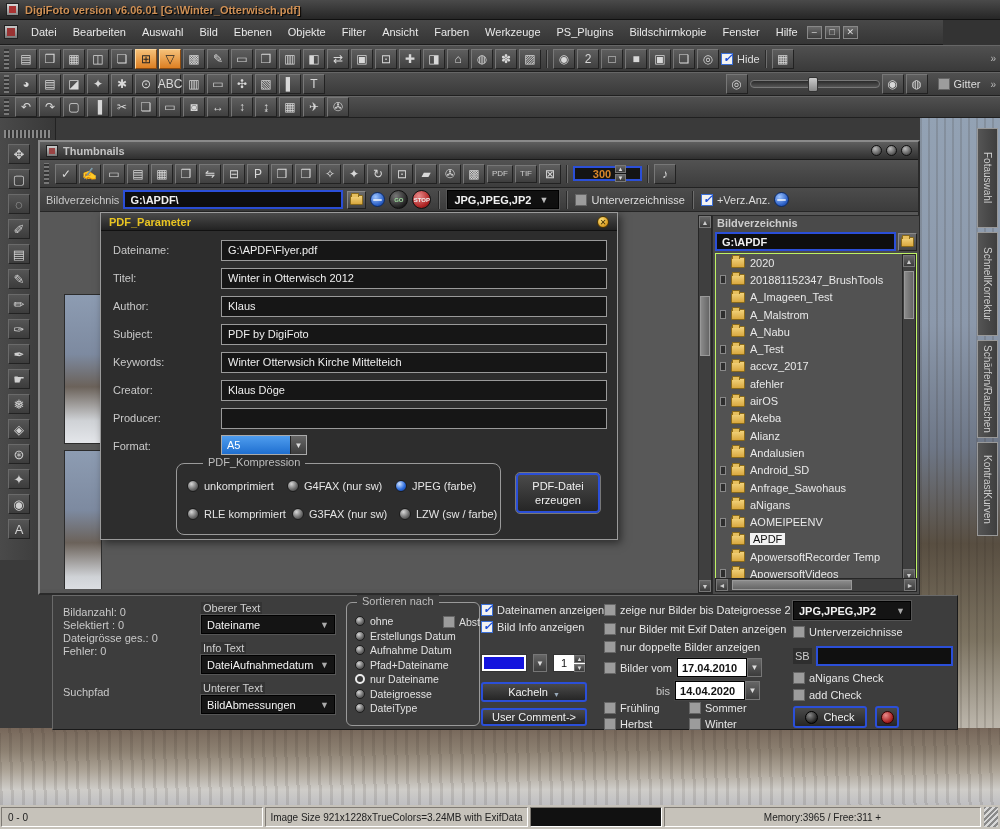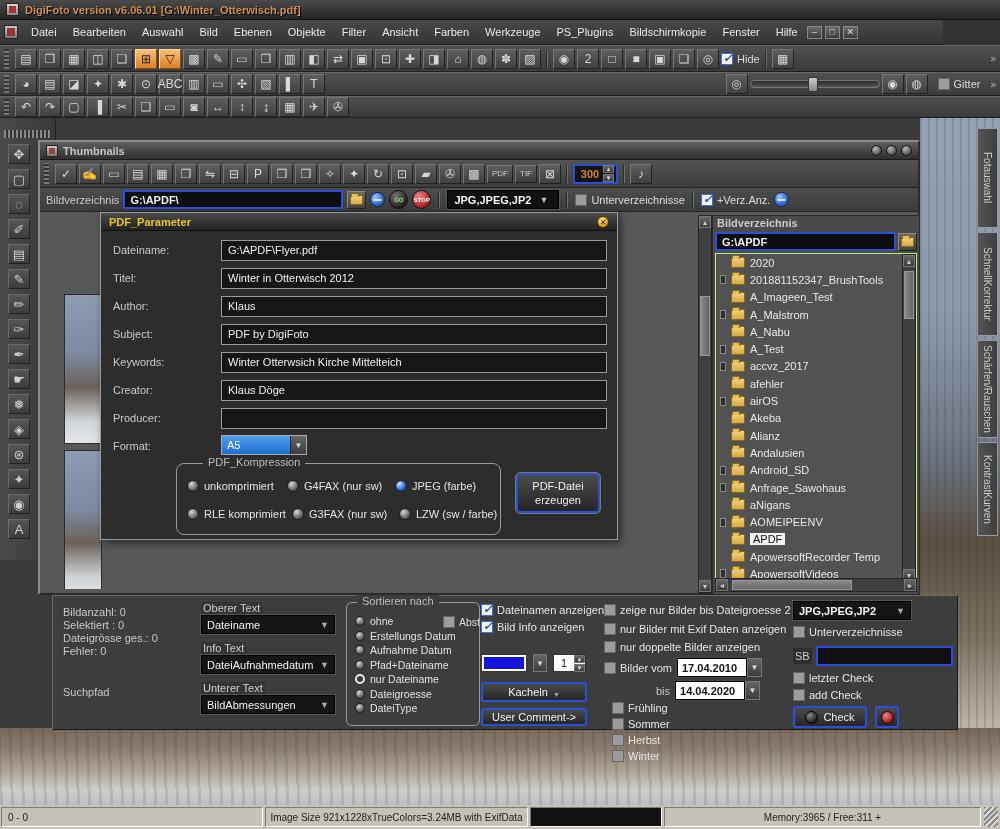--- a/index.html
+++ b/index.html
@@ -81,21 +81,21 @@
   .tw-title { height:18px; background:linear-gradient(#5f5f5f,#2f2f2f); display:flex; align-items:center;
     gap:5px; padding:0 6px; border-bottom:1px solid #1a1a1a; }
   .tw-title .wico { width:12px; height:12px; background:linear-gradient(#ccc,#777); border:1px solid #222; position:relative; }
   .tw-title .wico::after { content:""; position:absolute; inset:2px; background:#944; }
   .tw-title .txt { color:#c4c4c4; font-weight:bold; }
   .tw-title .rnd { width:11px; height:11px; border-radius:50%; background:radial-gradient(circle at 35% 30%,#bbb,#555 70%,#222); border:1px solid #111; }
   .tw-toolbar { height:28px; background:linear-gradient(#525252,#3d3d3d); border-bottom:1px solid #222;
     display:flex; align-items:center; gap:2px; padding:0 4px; }
   .minibtn { height:18px; padding:0 4px; font-size:8px; color:#ccc; display:flex; align-items:center;
     background:linear-gradient(#5e5e5e,#3e3e3e); border:1px solid; border-color:#777 #222 #222 #777; }
-  .spinbox { display:flex; align-items:center; border:2px solid #2b4fd8; background:#141414; height:20px; padding:0 2px; }
+  .spinbox { display:flex; align-items:center; border:2px solid #2b4fd8; background:#141414; height:15px; padding:0 14px; }
   .spinbox .num { color:#d8862a; font-weight:bold; width:26px; text-align:center; }
   .spin { display:flex; flex-direction:column; gap:1px; }
   .spin i { width:11px; height:8px; font-size:6px; line-height:7px; text-align:center; color:#ddd; font-style:normal;
     background:linear-gradient(#666,#3a3a3a); border:1px solid #777; }
   .tw-pathrow { height:24px; display:flex; align-items:center; gap:4px; padding:0 6px;
     background:linear-gradient(#4c4c4c,#3c3c3c); border-bottom:1px solid #262626; }
   .lbl { color:#c8c8c8; white-space:nowrap; }
   .pinput { background:#0e0e0e; border:2px solid #2b4fd8; color:#f0f0f0; height:19px;
     display:flex; align-items:center; padding:0 5px; font-weight:bold; }
   .sq { width:19px; height:18px; display:flex; align-items:center; justify-content:center;
@@ -198,21 +198,21 @@
   #usercmtbtn { position:absolute; left:428px; top:112px; width:106px; height:18px; }
   .rchecks { position:absolute; left:551px; top:8px; width:190px; color:#e6e6e6; }
   .rchecks .cbrow { margin-bottom:6.5px; }
   .daterow { position:absolute; left:551px; display:flex; align-items:center; gap:5px; color:#e6e6e6; }
   .datebox { display:flex; height:19px; }
   .datebox .dval { background:#fff; color:#111; border:1px solid #000; outline:1px solid #444;
     display:flex; align-items:center; padding:0 4px; font-weight:bold; width:70px; }
   .datebox .ab { width:15px; background:linear-gradient(#666,#3c3c3c); border:1px solid #777; color:#ddd;
     font-size:8px; display:flex; align-items:center; justify-content:center; }
   .seasons { position:absolute; left:551px; top:106px; width:170px; display:flex; flex-wrap:wrap; color:#e6e6e6; }
-  .seasons .cbrow { width:50%; margin-bottom:4px;margin-left:8px; }
+  .seasons .cbrow { width:50%; margin-bottom:4px; }
   .farright { position:absolute; left:740px; top:4px; width:160px; color:#e6e6e6; }
   .farright .dd { width:118px; font-weight:bold; }
   .sbrow { display:flex; align-items:center; gap:4px; margin:8px 0 6px 0; }
   .sbrow .sb { background:#2e2e2e; color:#ccc; padding:2px 2px; }
   .sbrow .sbinput { flex:1; height:20px; background:#101010; border:2px solid #2b4fd8; }
   .farright .cbrow { margin-bottom:5px; }
   .checkrow { display:flex; align-items:center; gap:8px; margin-top:4px; }
   #checkbtn { width:74px; height:22px; }
   .knob2 { width:13px; height:13px; border-radius:50%; background:radial-gradient(circle at 35% 30%,#888,#222 70%,#000); border:1px solid #000; }
   #stopbtn { width:24px; height:22px; }
@@ -963,21 +963,21 @@
         <i class="cb"></i>
         <span>Unterverzeichnisse</span>
       </label>
       <div class="sbrow">
         <span class="sb">SB</span>
         <span class="sbinput"></span>
       </div>
       <div data-repeat="bottom.check_options">
           <label class="cbrow">
           <i class="cb"></i>
-          <span>letzter Check</span>
+          <span>aNigans Check</span>
         </label>
           <label class="cbrow">
           <i class="cb"></i>
           <span>add Check</span>
         </label>
         </div>
       <div class="checkrow">
         <span id="checkbtn" class="bluebtn">
           <span class="knob2"></span>
           <span>Check</span>

